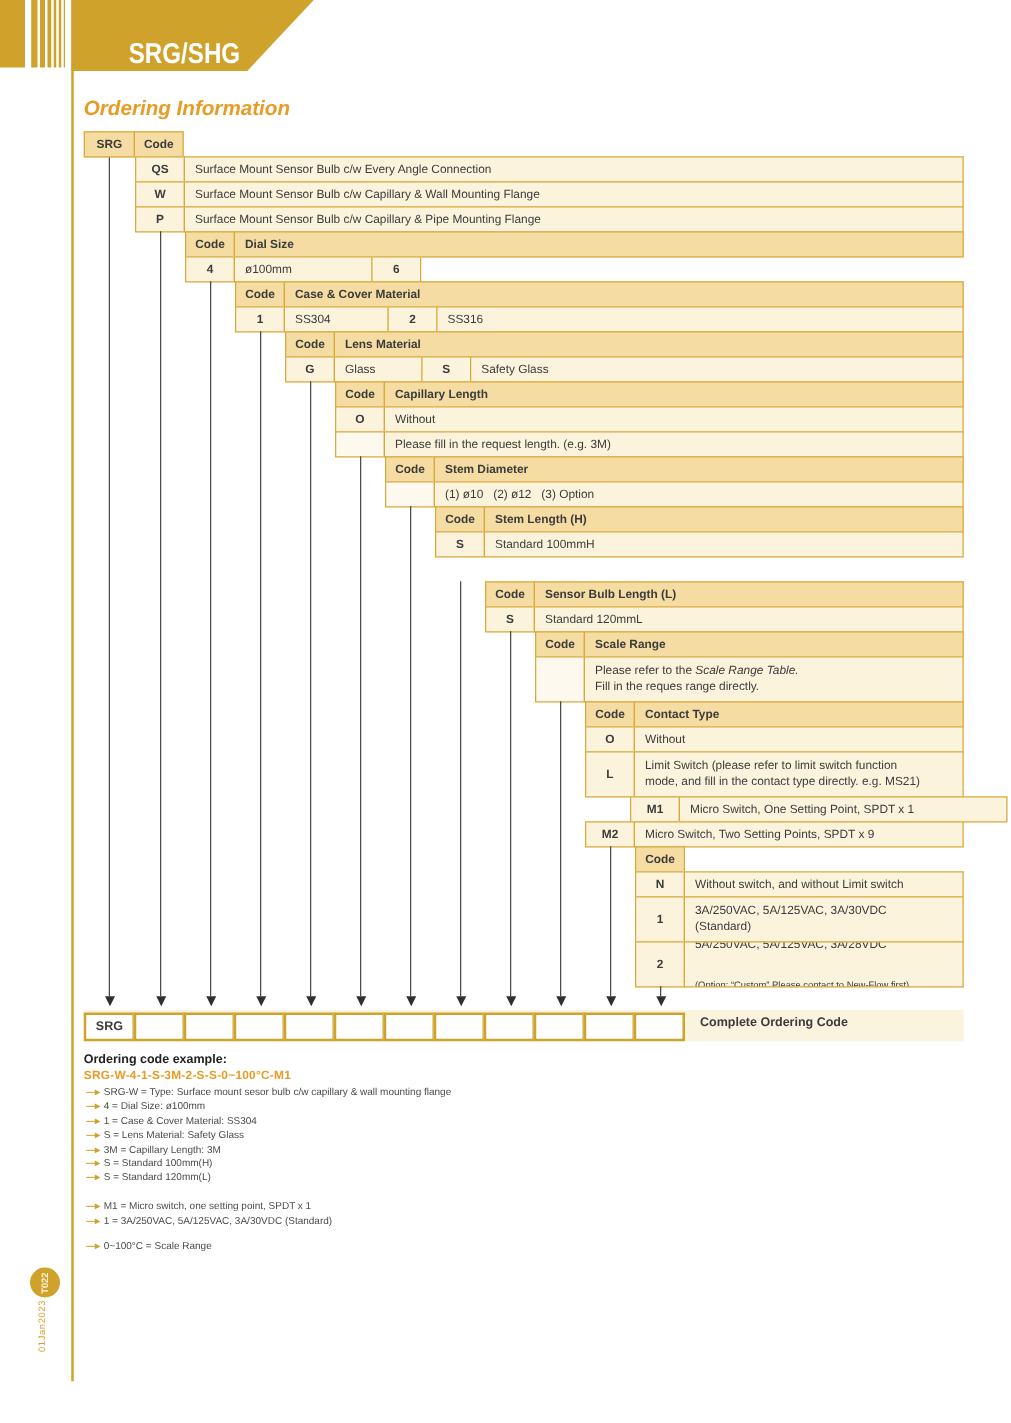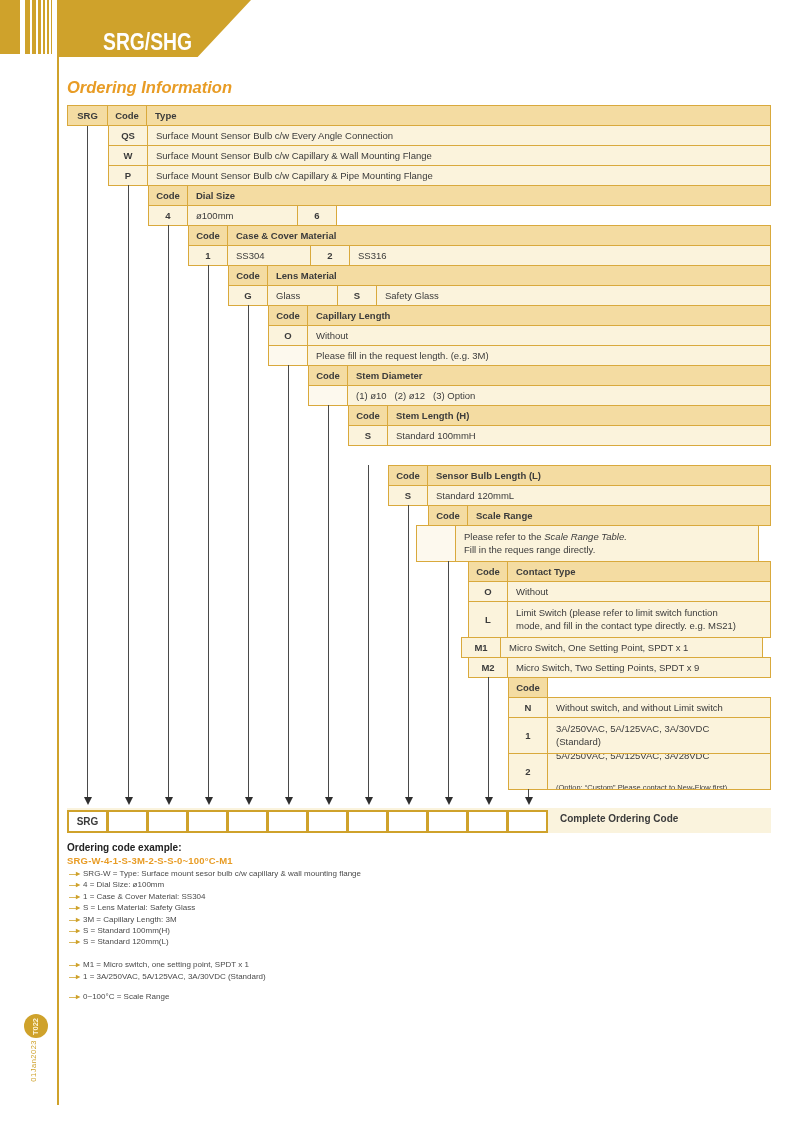--- a/index.html
+++ b/index.html
@@ -68,21 +68,20 @@
 <div class="abs vline-gold"></div>
 <div class="abs banner">
   <div class="logo">SRG/SHG</div>
 </div>
 <div class="abs section-title">Ordering Information</div>
 
 <div id="table-area" class="abs" style="left:0;top:0;width:809px;height:1138px;">
     <div class="trow" style="left: 67px; top: 105px; width: 704px; height: 21px;">
       <div class="cell c-hdr c-code c-fix" style="width: 41px;">SRG</div>
       <div class="cell c-hdr c-code c-fix" style="width: 40px;">Code</div>
-      <div class="cell c-hdr c-val">Type</div>
     </div>
     <div class="trow" style="left: 108px; top: 125px; width: 663px; height: 21px;">
       <div class="cell c-code c-fix" style="width: 40px;">QS</div>
       <div class="cell c-val">Surface Mount Sensor Bulb c/w Every Angle Connection</div>
     </div>
     <div class="trow" style="left: 108px; top: 145px; width: 663px; height: 21px;">
       <div class="cell c-code c-fix" style="width: 40px;">W</div>
       <div class="cell c-val">Surface Mount Sensor Bulb c/w Capillary &amp; Wall Mounting Flange</div>
     </div>
     <div class="trow" style="left: 108px; top: 165px; width: 663px; height: 21px;">
@@ -151,21 +150,21 @@
       <div class="cell c-hdr c-val">Sensor Bulb Length (L)</div>
     </div>
     <div class="trow" style="left: 388px; top: 485px; width: 383px; height: 21px;">
       <div class="cell c-code c-fix" style="width: 40px;">S</div>
       <div class="cell c-val">Standard 120mmL</div>
     </div>
     <div class="trow" style="left: 428px; top: 505px; width: 343px; height: 21px;">
       <div class="cell c-hdr c-code c-fix" style="width: 40px;">Code</div>
       <div class="cell c-hdr c-val">Scale Range</div>
     </div>
-    <div class="trow" style="left: 416px; top: 525px; width: 343px; height: 37px;">
+    <div class="trow" style="left: 428px; top: 525px; width: 343px; height: 37px;">
       <div class="cell c-code c-fix c-blank" style="width: 40px;"></div>
       <div class="cell c-val c-multi">
         <span>Please refer to the <i class="scale-it">Scale Range Table.</i></span>
         <span>Fill in the reques range directly.</span>
       </div>
     </div>
     <div class="trow" style="left: 468px; top: 561px; width: 303px; height: 21px;">
       <div class="cell c-hdr c-code c-fix" style="width: 40px;">Code</div>
       <div class="cell c-hdr c-val">Contact Type</div>
     </div>
@@ -173,21 +172,21 @@
       <div class="cell c-code c-fix" style="width: 40px;">O</div>
       <div class="cell c-val">Without</div>
     </div>
     <div class="trow" style="left: 468px; top: 601px; width: 303px; height: 37px;">
       <div class="cell c-code c-fix" style="width: 40px;">L</div>
       <div class="cell c-val c-multi">
         <span>Limit Switch (please refer to limit switch function</span>
         <span>mode, and fill in the contact type directly. e.g. MS21)</span>
       </div>
     </div>
-    <div class="trow" style="left: 441px; top: 637px; width: 322px; height: 21px; padding-left: 20px;">
+    <div class="trow" style="left: 484px; top: 637px; width: 322px; height: 21px; padding-left: 20px;">
       <div class="cell c-code c-fix" style="width: 40px;">M1</div>
       <div class="cell c-val">Micro Switch, One Setting Point, SPDT x 1</div>
     </div>
     <div class="trow" style="left: 468px; top: 657px; width: 303px; height: 21px;">
       <div class="cell c-code c-fix" style="width: 40px;">M2</div>
       <div class="cell c-val">Micro Switch, Two Setting Points, SPDT x 9</div>
     </div>
     <div class="trow" style="left: 508px; top: 677px; width: 263px; height: 21px;">
       <div class="cell c-hdr c-code c-fix" style="width: 40px;">Code</div>
     </div>

